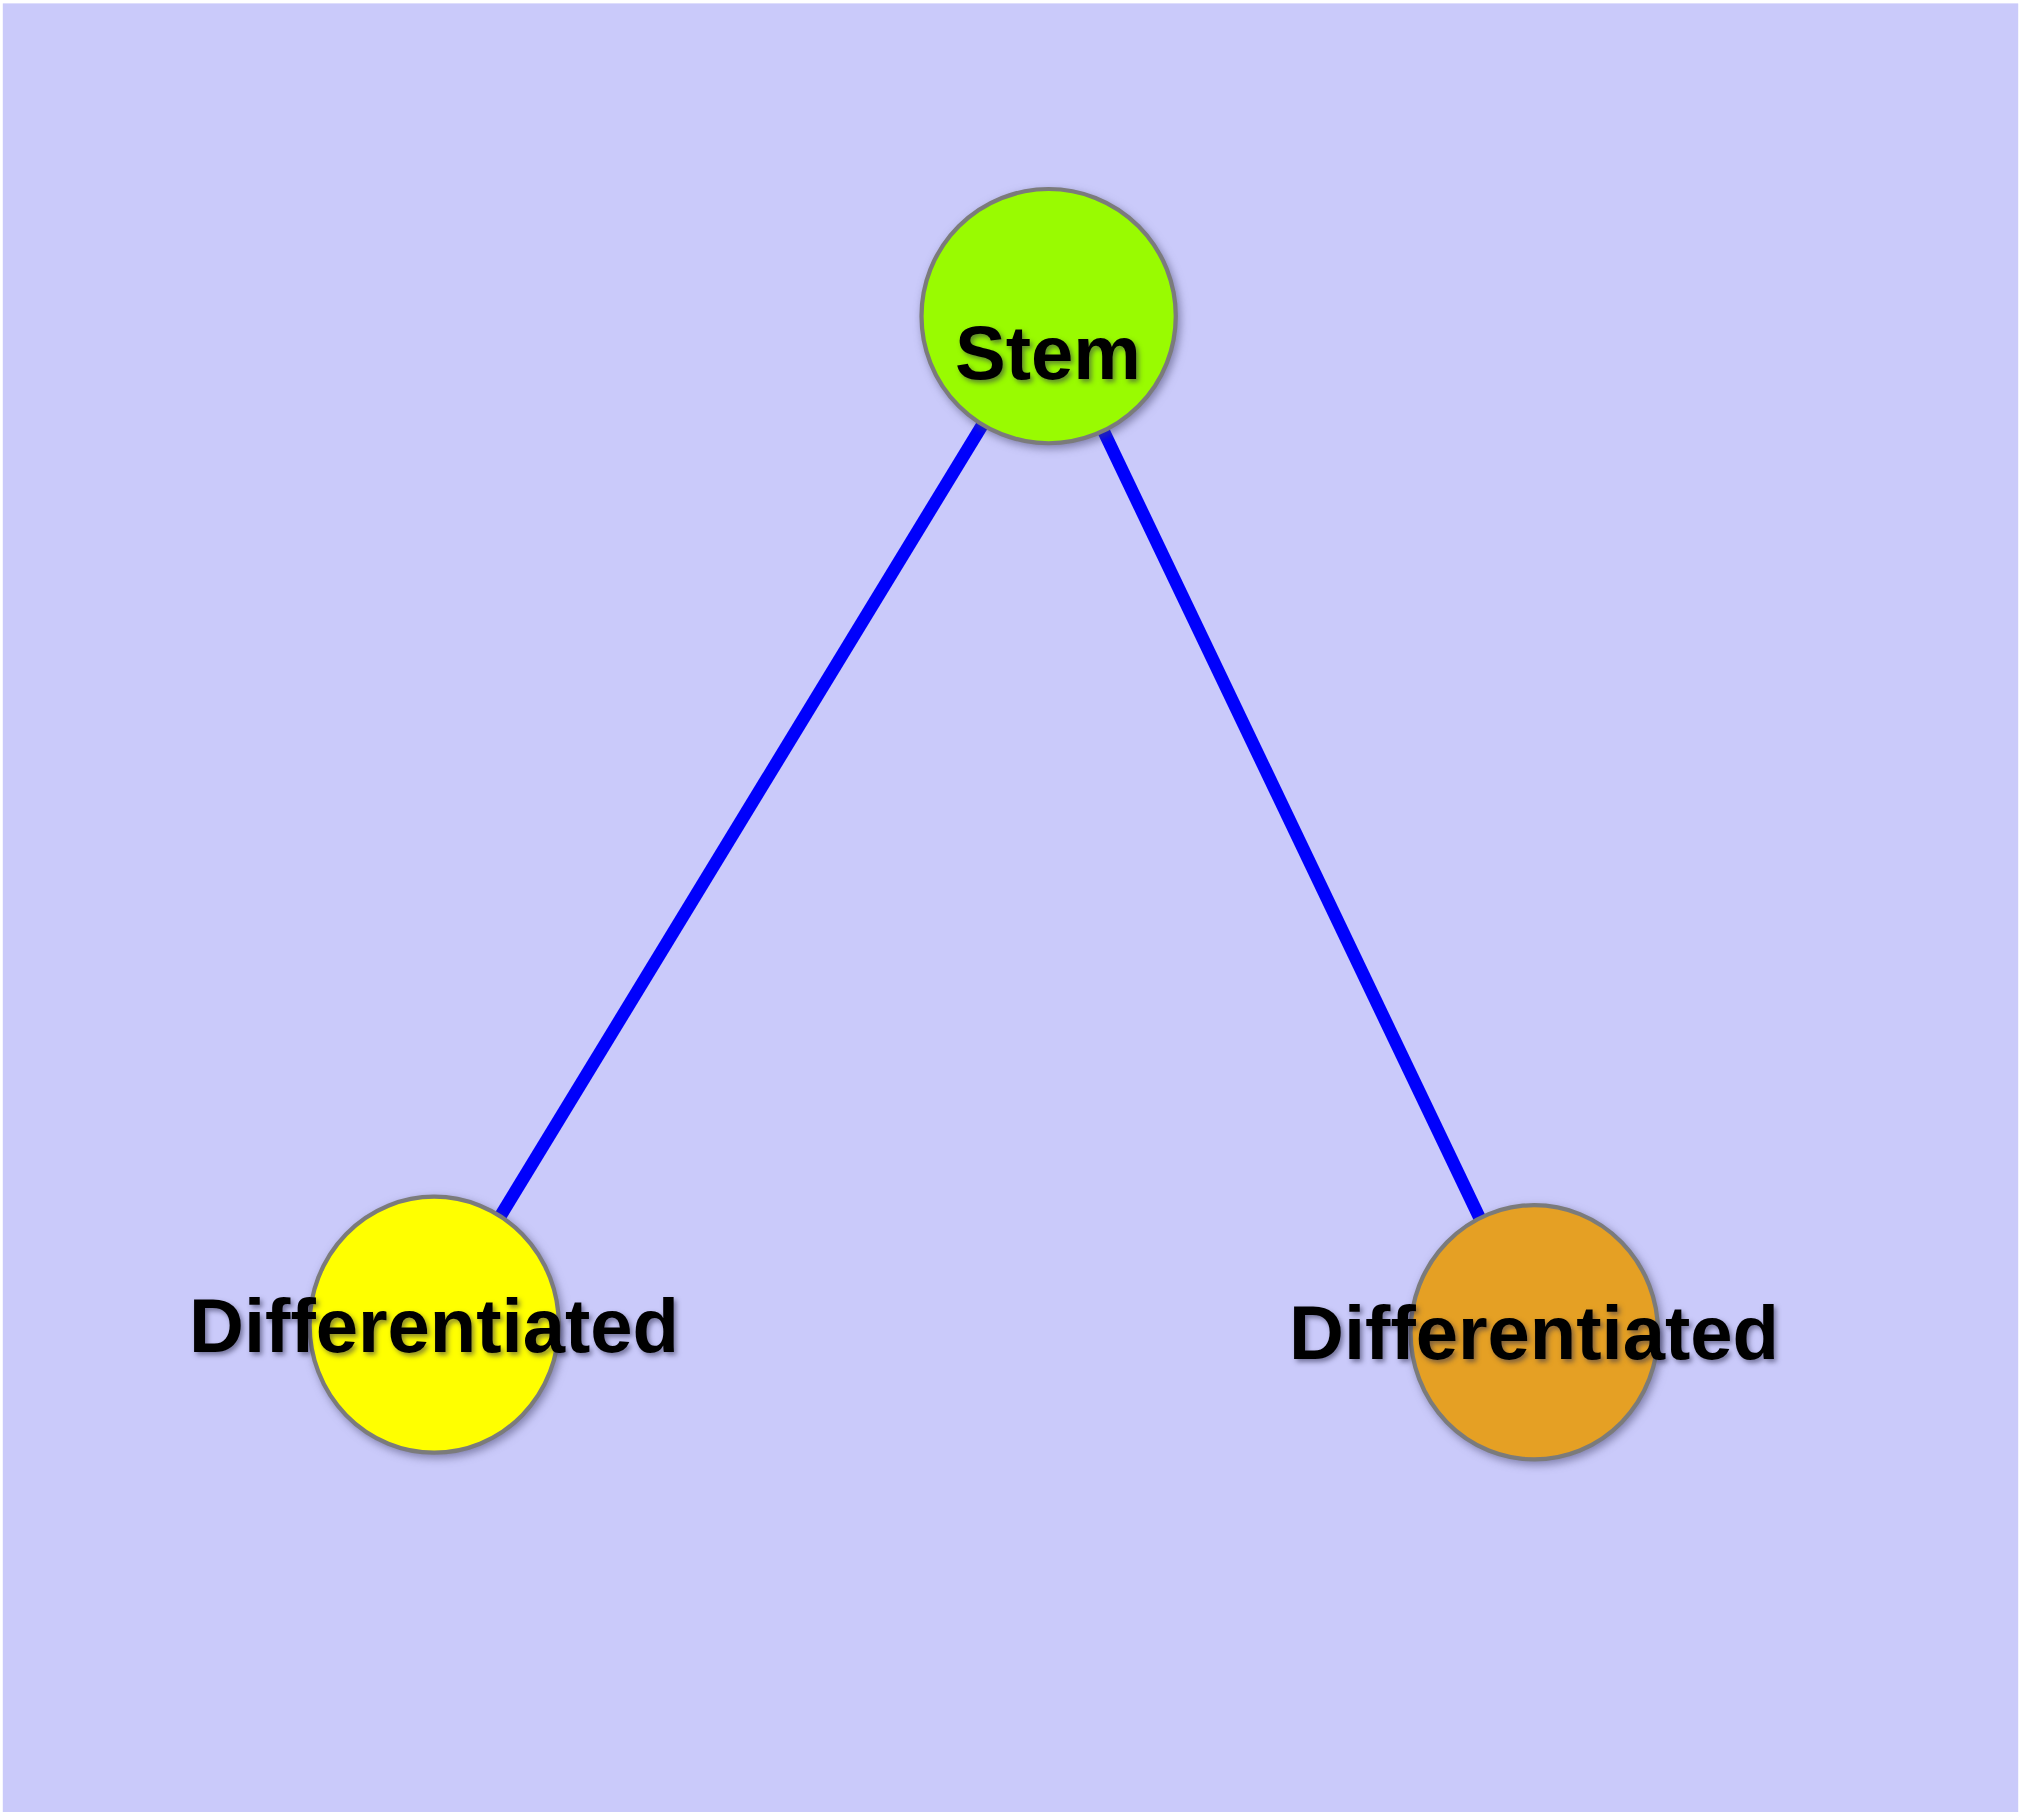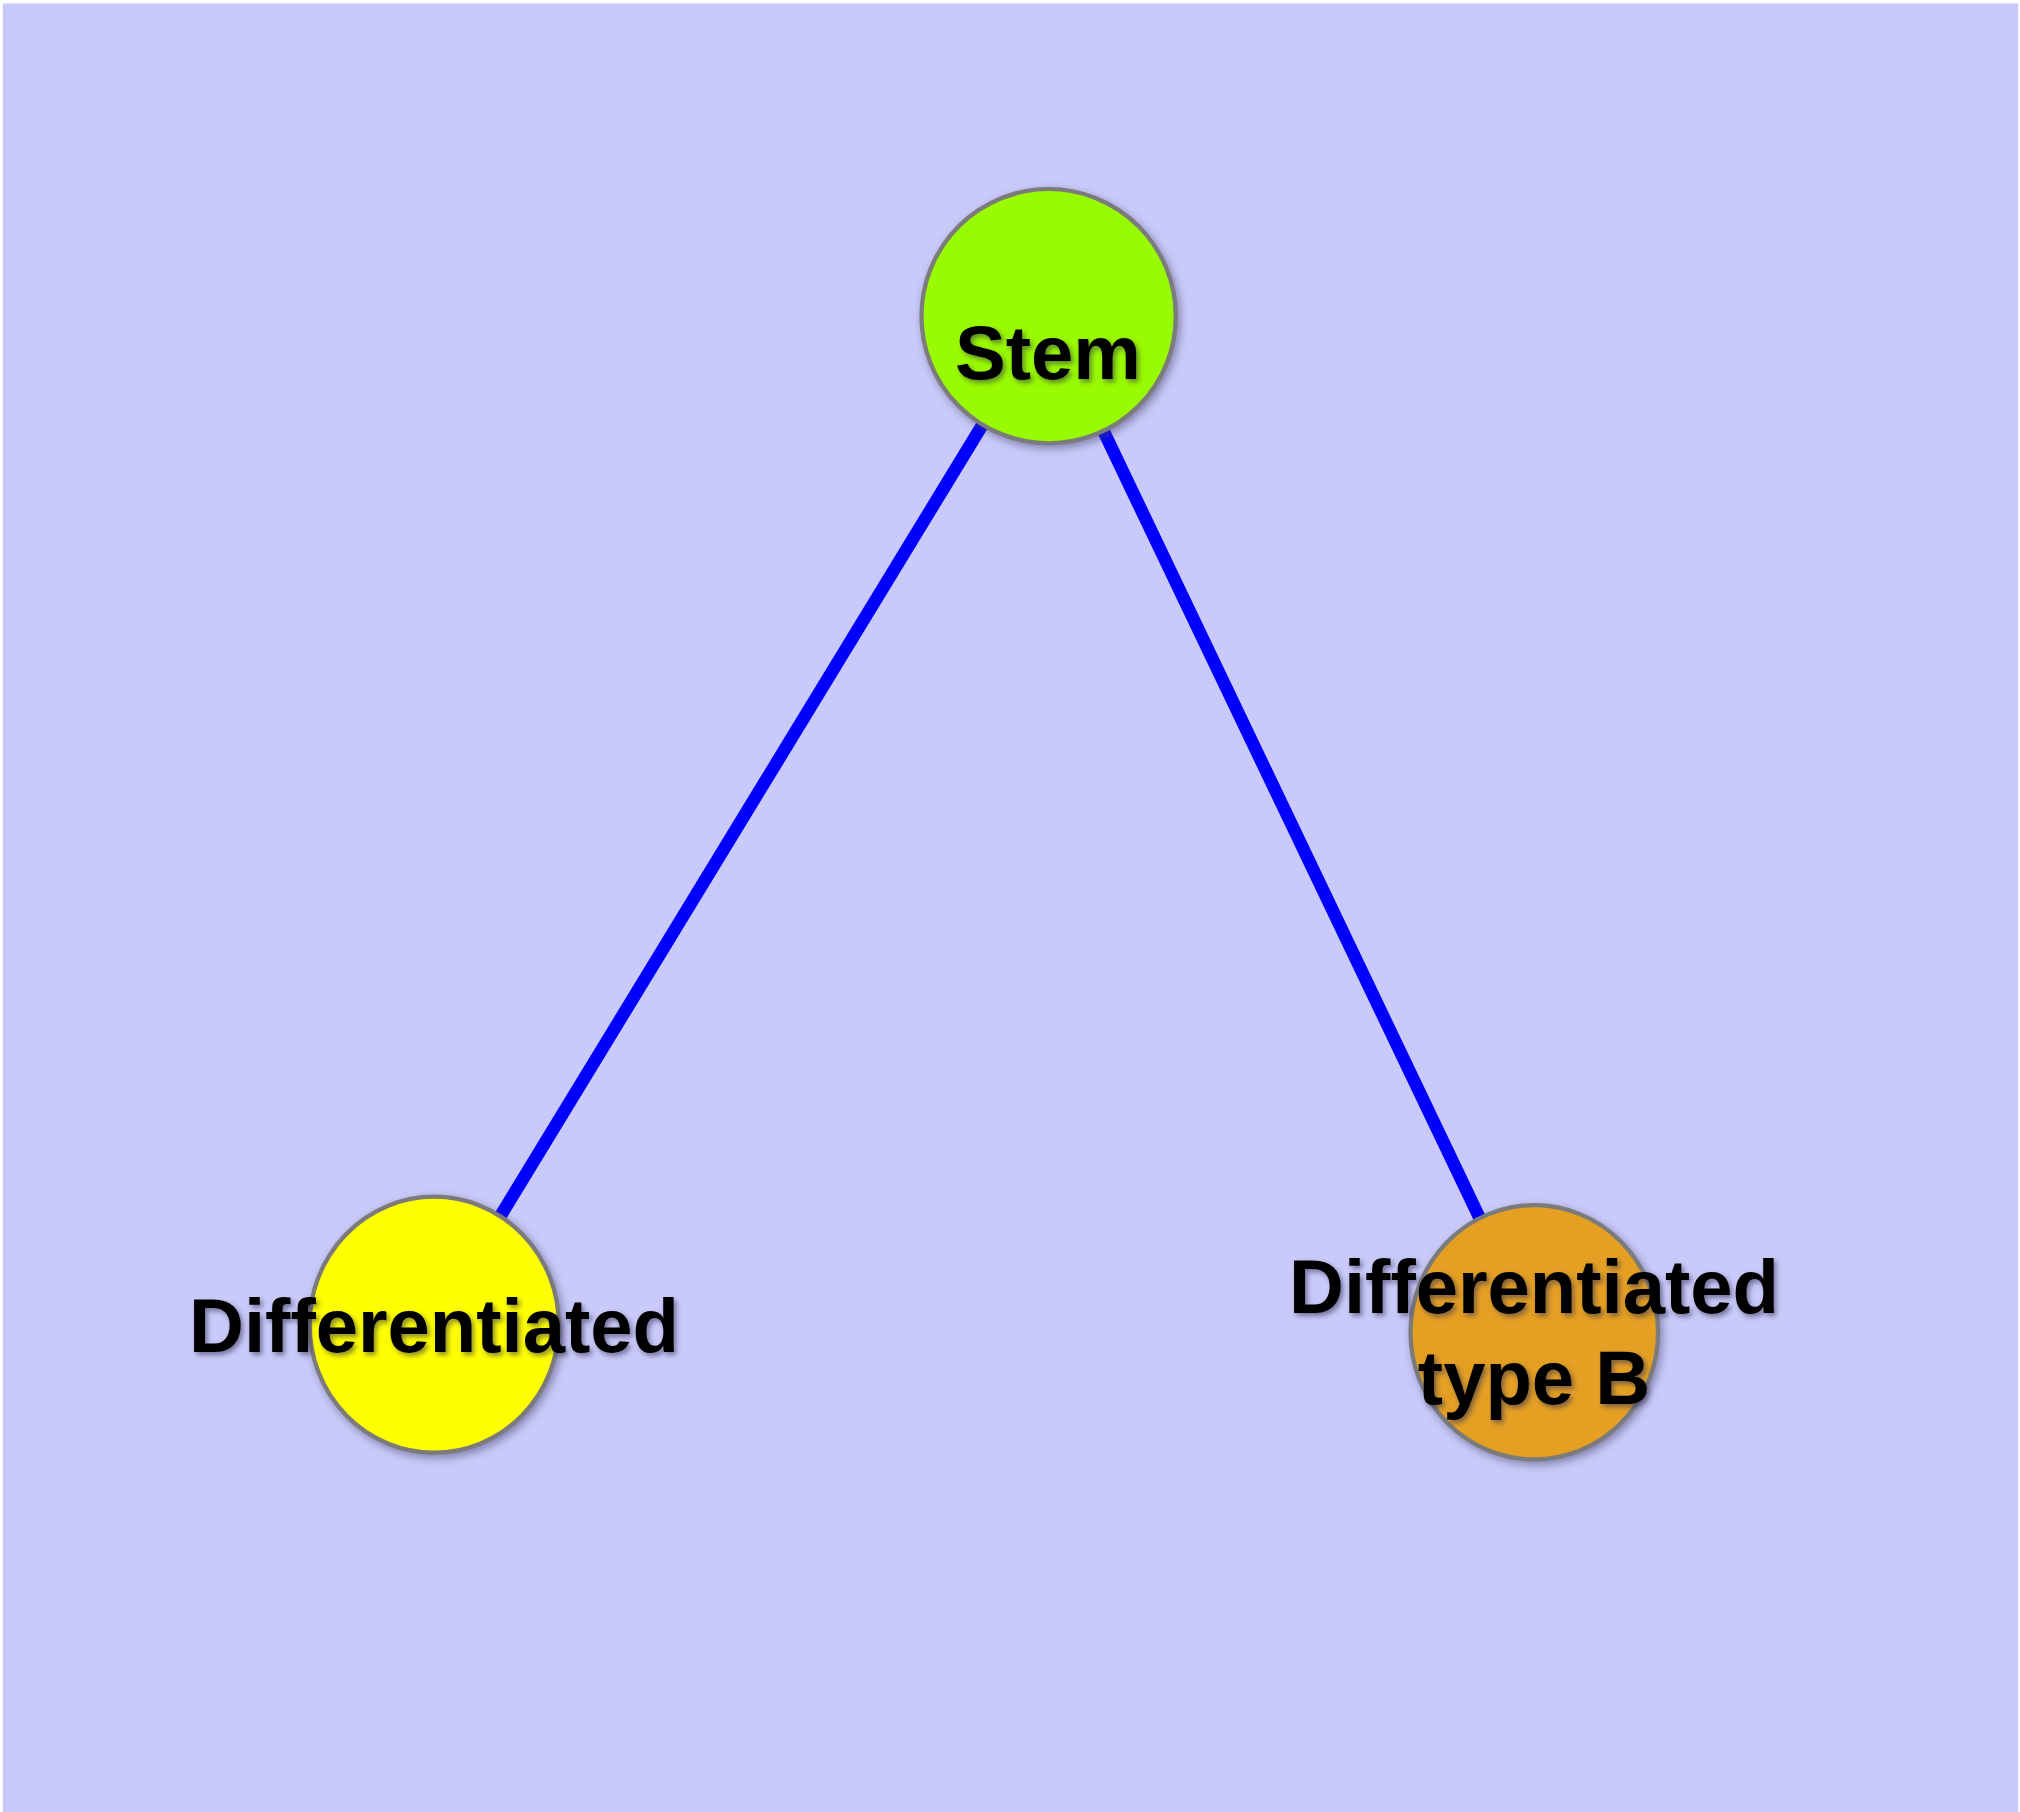--- a/index.html
+++ b/index.html
@@ -67,17 +67,16 @@
   </svg>
   <div id="labels-layer">
       <div class="node-label" style="left: 1048px; top: 316px; margin-top: 36px;">
         <span class="label-line">Stem</span>
       </div>
       <div class="node-label" style="left: 434px; top: 1325px;">
         <span class="label-line">Differentiated</span>
       </div>
       <div class="node-label" style="left: 1534px; top: 1332px;">
         <span class="label-line">Differentiated</span>
-        <span class="label-line">type B</span>
       </div>
     </div>
 </div>
 
 
 </body></html>

